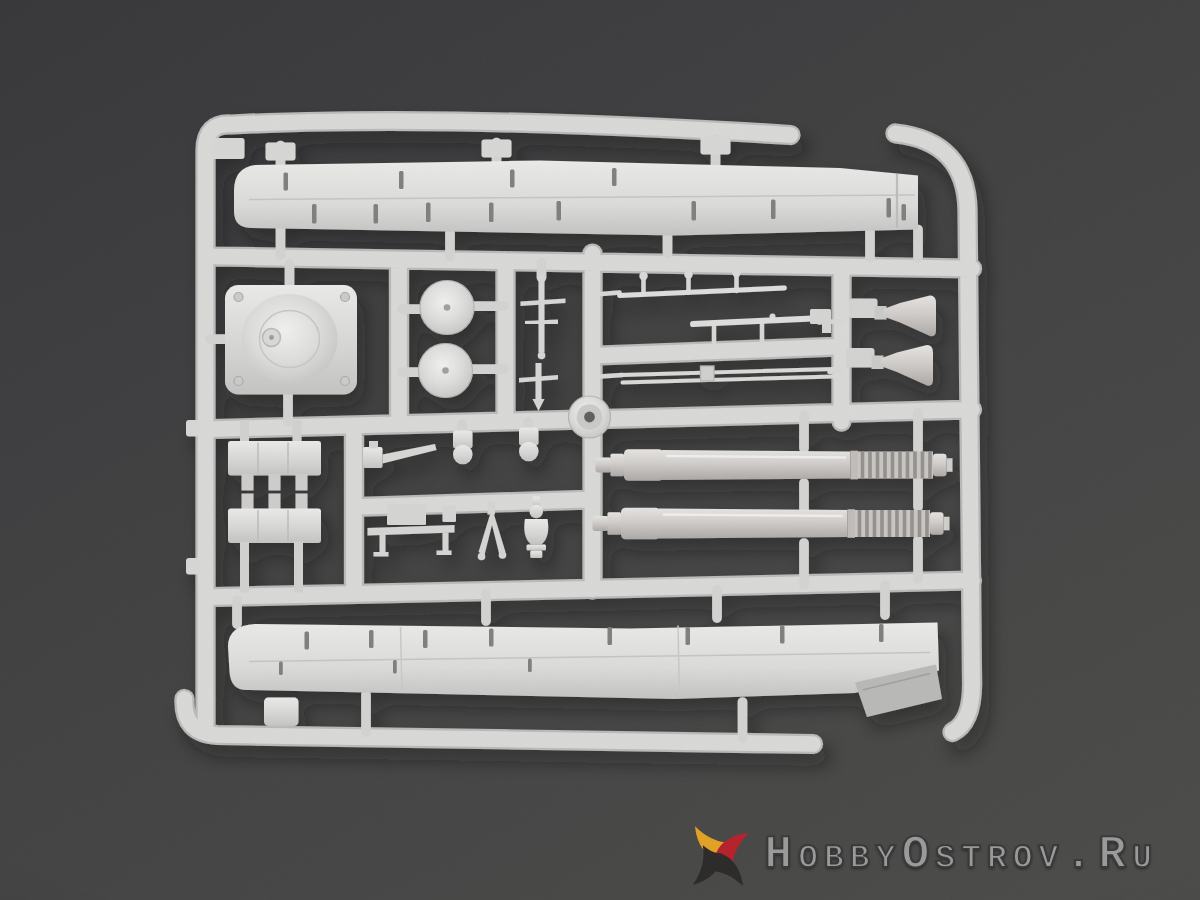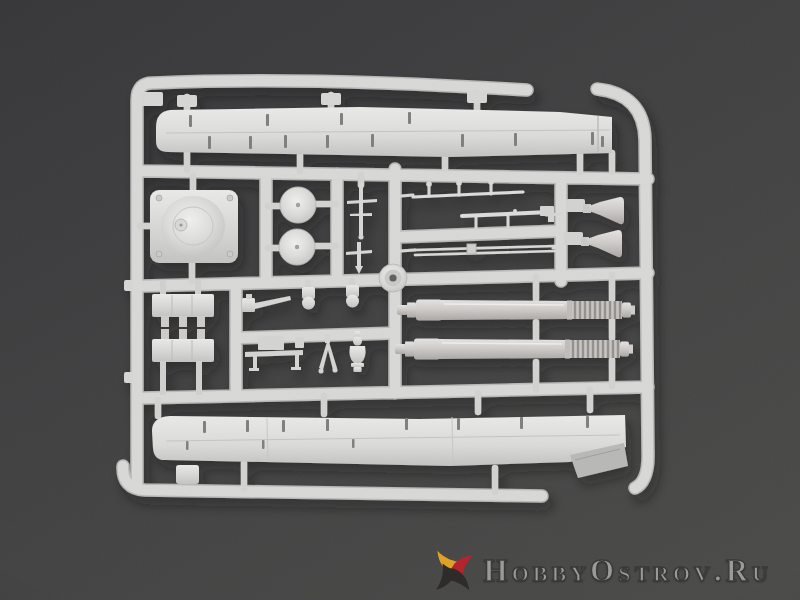--- a/index.html
+++ b/index.html
@@ -1,19 +1,19 @@
 <!DOCTYPE html>
 <html><head>
 <meta charset="utf-8">
 <style>
   html,body{margin:0;padding:0;background:#222;}
   .photo{
     position:relative;width:800px;height:600px;overflow:hidden;
     background:linear-gradient(150deg,#37373a 0%,#414142 45%,#4b4b49 100%);
-    font-family:Liberation Serif, serif;
+    font-family:Liberation Mono, monospace;
   }
   .photo .vignette{
     position:absolute;inset:0;z-index:3;pointer-events:none;
     background:radial-gradient(130% 100% at 50% 45%, rgba(0,0,0,0) 62%, rgba(0,0,0,0.20) 100%);
   }
   .sprue-svg{position:absolute;left:0;top:0;z-index:1;}
   .watermark{
     position:absolute;z-index:4;right:28px;top:544px;height:52px;
     display:flex;align-items:center;gap:7px;
   }

